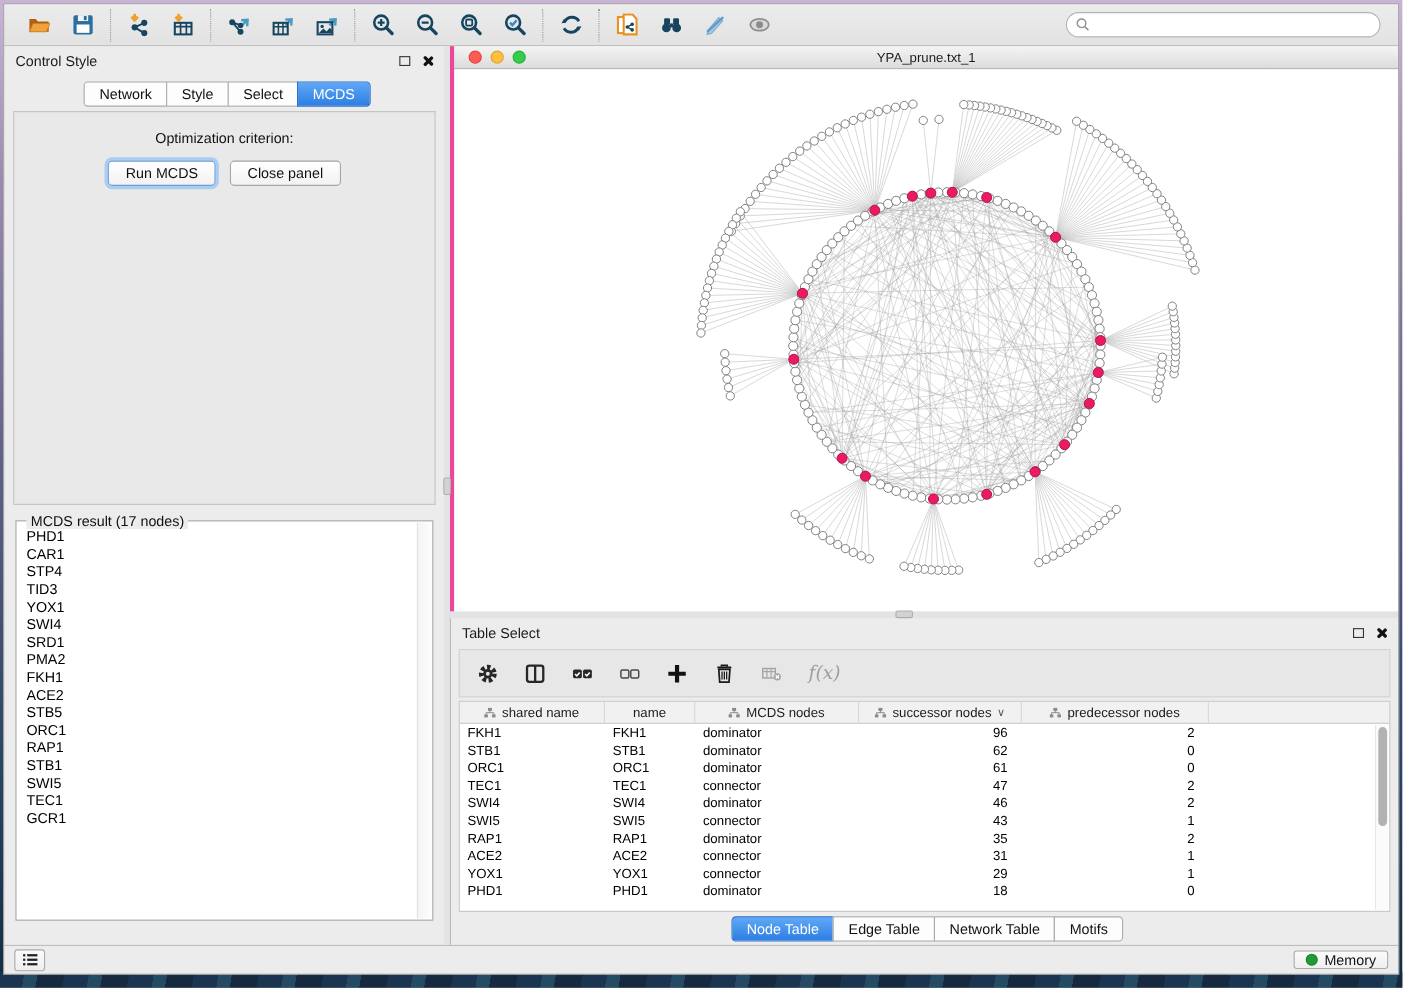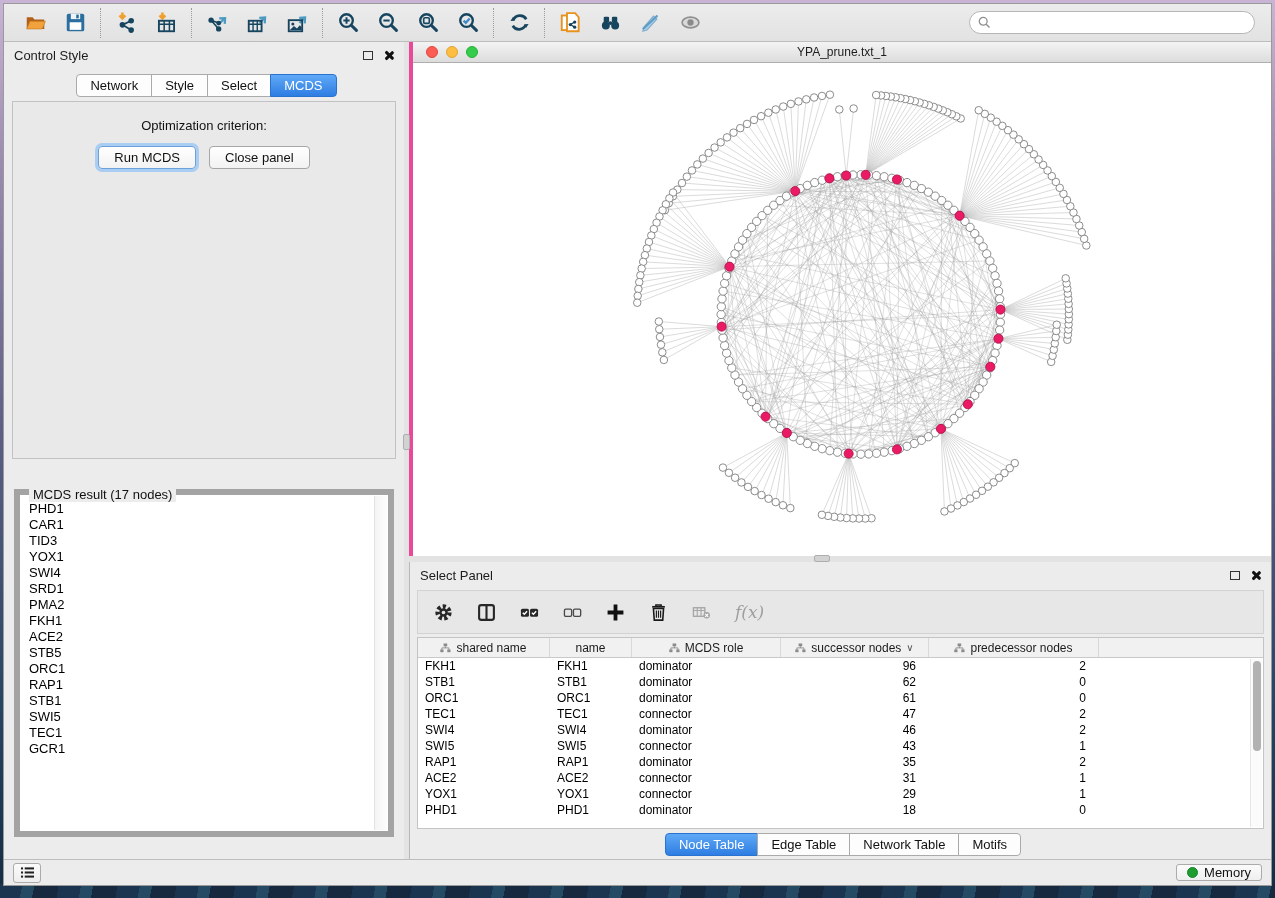--- a/index.html
+++ b/index.html
@@ -51,21 +51,21 @@
   .combo-value { flex:1; font-size:13px; text-align:left; padding-left:9px; color:#111; white-space:nowrap; }
   .combo-stepper { width:19px; align-self:stretch; background:linear-gradient(#85bbf4,#3c84e8);
     border-left:1px solid #9db8d8; display:flex; flex-direction:column; align-items:center; justify-content:center; gap:2px; }
   .arr-up { width:0; height:0; border-left:4px solid transparent; border-right:4px solid transparent; border-bottom:5px solid #fff; }
   .arr-dn { width:0; height:0; border-left:4px solid transparent; border-right:4px solid transparent; border-top:5px solid #fff; }
   .btn-row { display:flex; justify-content:center; gap:13px; margin-top:13px; }
   .push-btn { background:linear-gradient(#ffffff,#f2f2f2); border:1px solid #a6a6a6; border-radius:4px;
     font-size:13px; padding:3px 15px; color:#111; }
   .push-btn.focused { box-shadow:0 0 0 3px #a9cdf3; border-color:#6ba0d8; }
 
-  .result-box { margin:30px 10px 22px; flex:1; background:#fff; border:6px solid #a3a3a3; position:relative; min-height:0; }
+  .result-box { margin:14px 10px 22px; flex:1; background:#fff; border:1px solid #a3a3a3; position:relative; min-height:0; }
   .result-legend { position:absolute; top:-8px; left:9px; background:#ececec; padding:0 4px; font-size:13px; color:#111; }
   .result-list { position:absolute; inset:6px 15px 4px 9px; overflow:hidden; font-size:13px; line-height:16px; color:#000; }
   .result-scroll { position:absolute; top:1px; bottom:1px; right:1px; width:13px;
     background:linear-gradient(to right,#f4f4f4,#fdfdfd); border-left:1px solid #e2e2e2; }
 
   
   .v-divider { width:5px; background:#e3e3e3; position:relative; flex:0 0 auto; }
   .v-grip { position:absolute; left:-1px; top:392px; width:7px; height:16px; background:#d2d2d2;
     border:1px solid #aeaeae; border-radius:2px; }
 
@@ -297,20 +297,21 @@
             <button class="push-btn focused">Run MCDS</button>
             <button class="push-btn">Close panel</button>
           </div>
         </div>
 
         <div class="result-box">
           <span class="result-legend">MCDS result (17 nodes)</span>
           <div class="result-list">
               <div>PHD1</div>
               <div>CAR1</div>
+              <div>STP4</div>
               <div>TID3</div>
               <div>YOX1</div>
               <div>SWI4</div>
               <div>SRD1</div>
               <div>PMA2</div>
               <div>FKH1</div>
               <div>ACE2</div>
               <div>STB5</div>
               <div>ORC1</div>
               <div>RAP1</div>
@@ -1039,21 +1040,21 @@
               </svg>
           </div>
         </div>
 
         <div class="h-divider">
           <div class="h-grip"></div>
         </div>
 
         <div class="table-panel">
           <div class="panel-header">
-            <span>Select Panel</span>
+            <span>Table Select</span>
             <span class="spacer"></span>
             <span class="float-ic"></span>
             <span class="close-ic"></span>
           </div>
 
           <div class="tp-toolbar">
             <div class="tp-btn">
               <svg viewBox="0 0 18 18">
                 <circle cx="9" cy="9" r="5.6" fill="none" stroke="#272727" stroke-width="4.2" stroke-dasharray="2.9 2.1"></circle>
                 <circle cx="9" cy="9" r="4" fill="#272727"></circle>
@@ -1124,21 +1125,21 @@
                 </div>
                 <div class="th" style="width: 149px;">
                   <span class="tree-ic">
                     <svg viewBox="0 0 11 10">
                       <rect x="3.6" y="0.5" width="3.6" height="2.8" fill="#8a8a8a"></rect>
                       <rect x="0.3" y="6.4" width="3.2" height="2.8" fill="#8a8a8a"></rect>
                       <rect x="7.3" y="6.4" width="3.2" height="2.8" fill="#8a8a8a"></rect>
                       <path d="M5.4 3.3v1.6M1.9 6.4V4.9h7v1.5" stroke="#8a8a8a" fill="none" stroke-width="0.9"></path>
                     </svg>
                   </span>
-                  <span>MCDS role</span>
+                  <span>MCDS nodes</span>
                 </div>
                 <div class="th" style="width: 148px;">
                   <span class="tree-ic">
                     <svg viewBox="0 0 11 10">
                       <rect x="3.6" y="0.5" width="3.6" height="2.8" fill="#8a8a8a"></rect>
                       <rect x="0.3" y="6.4" width="3.2" height="2.8" fill="#8a8a8a"></rect>
                       <rect x="7.3" y="6.4" width="3.2" height="2.8" fill="#8a8a8a"></rect>
                       <path d="M5.4 3.3v1.6M1.9 6.4V4.9h7v1.5" stroke="#8a8a8a" fill="none" stroke-width="0.9"></path>
                     </svg>
                   </span>

